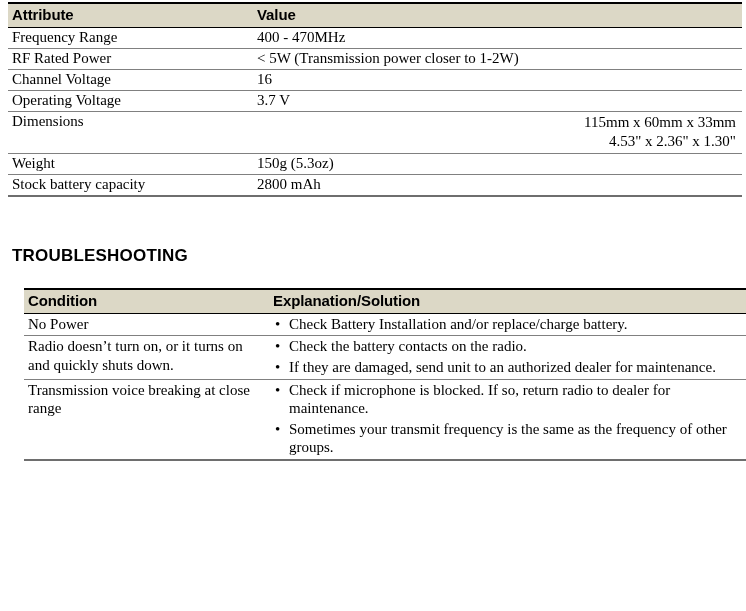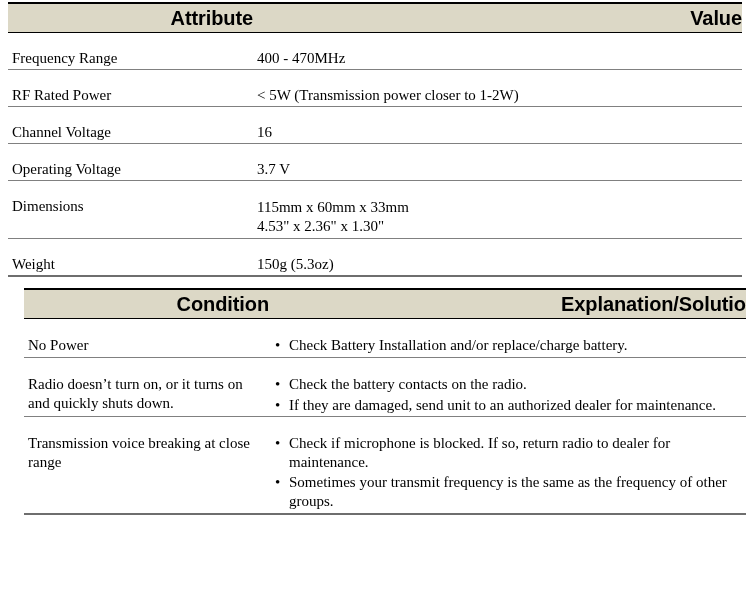--- a/index.html
+++ b/index.html
@@ -34,42 +34,42 @@
   }
 
   table.doc-table col.col-a { width: 245px; }
   table.doc-table col.col-b { width: 489px; }
 
   
   table.doc-table thead th {
     background: #dcd8c6;
     font-family: "Liberation Sans", "DejaVu Sans", sans-serif;
     font-weight: bold;
-    font-size: 20px;
-    text-align: right;
+    font-size: 15px;
+    text-align: left;
     padding: 3px 0 3px 4px;
     border-top: 2.5px solid #000000;
     border-bottom: 1.6px solid #000000;
     vertical-align: middle;
     letter-spacing: -0.1px;
   }
 
   table.doc-table tbody td {
-    padding: 17px 6px 2px 4px;
+    padding: 1px 6px 2px 4px;
     vertical-align: top;
     border-bottom: 1.6px solid #808080;
   }
 
   table.doc-table tbody tr:last-child td {
     border-bottom: 2.5px solid #6e6e6e;
   }
 
   
   #spec-table tbody td { height: 17px; }
-  #spec-table .multi-line { line-height: 1.26; }
+  #spec-table .multi-line { line-height: 1.26; text-align: right; }
 
   
   .section-title {
     font-family: "Liberation Sans", "DejaVu Sans", sans-serif;
     font-weight: bold;
     font-size: 17px;
     margin: 0;
     padding: 0;
     letter-spacing: 0.2px;
     position: absolute;
@@ -143,24 +143,29 @@
           <td>Dimensions</td>
           <td class="multi-line">
             <div>115mm x 60mm x 33mm</div>
             <div>4.53"  x  2.36"  x  1.30"</div>
           </td>
         </tr>
         <tr>
           <td>Weight</td>
           <td>150g   (5.3oz)</td>
         </tr>
+        <tr>
+          <td>Stock battery capacity</td>
+          <td>2800 mAh</td>
+        </tr>
       </tbody>
     </table>
   </div>
 
+  <h2 class="section-title">TROUBLESHOOTING</h2>
 
   <div id="trouble-wrap">
     <table class="doc-table" id="trouble-table">
       <colgroup>
           <col class="col-a">
           <col class="col-b">
         </colgroup>
       <thead>
         <tr>
           <th>Condition</th>

